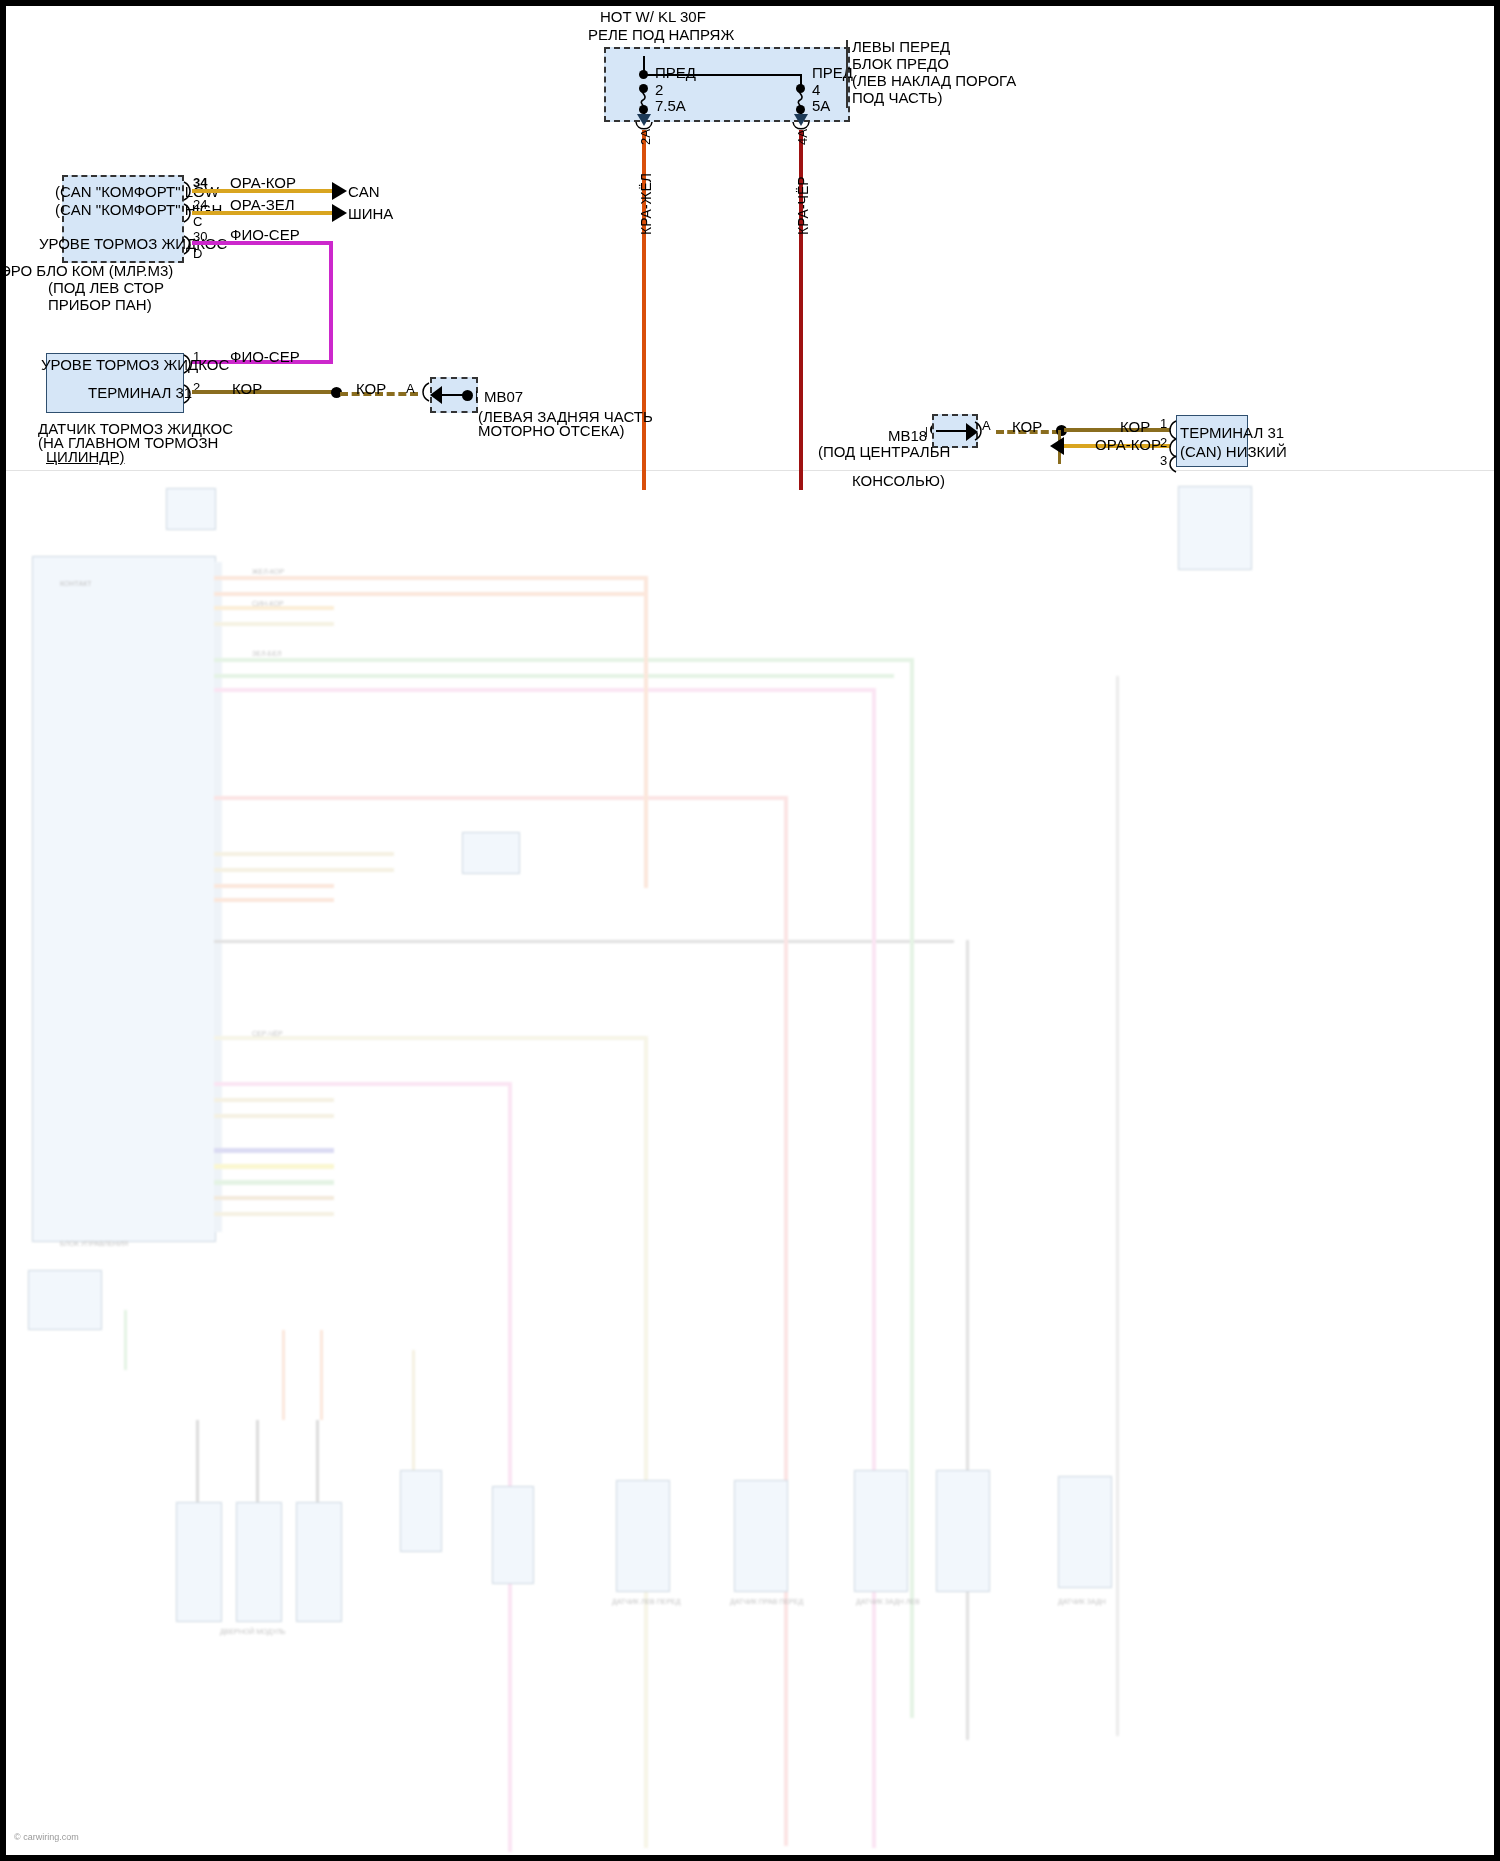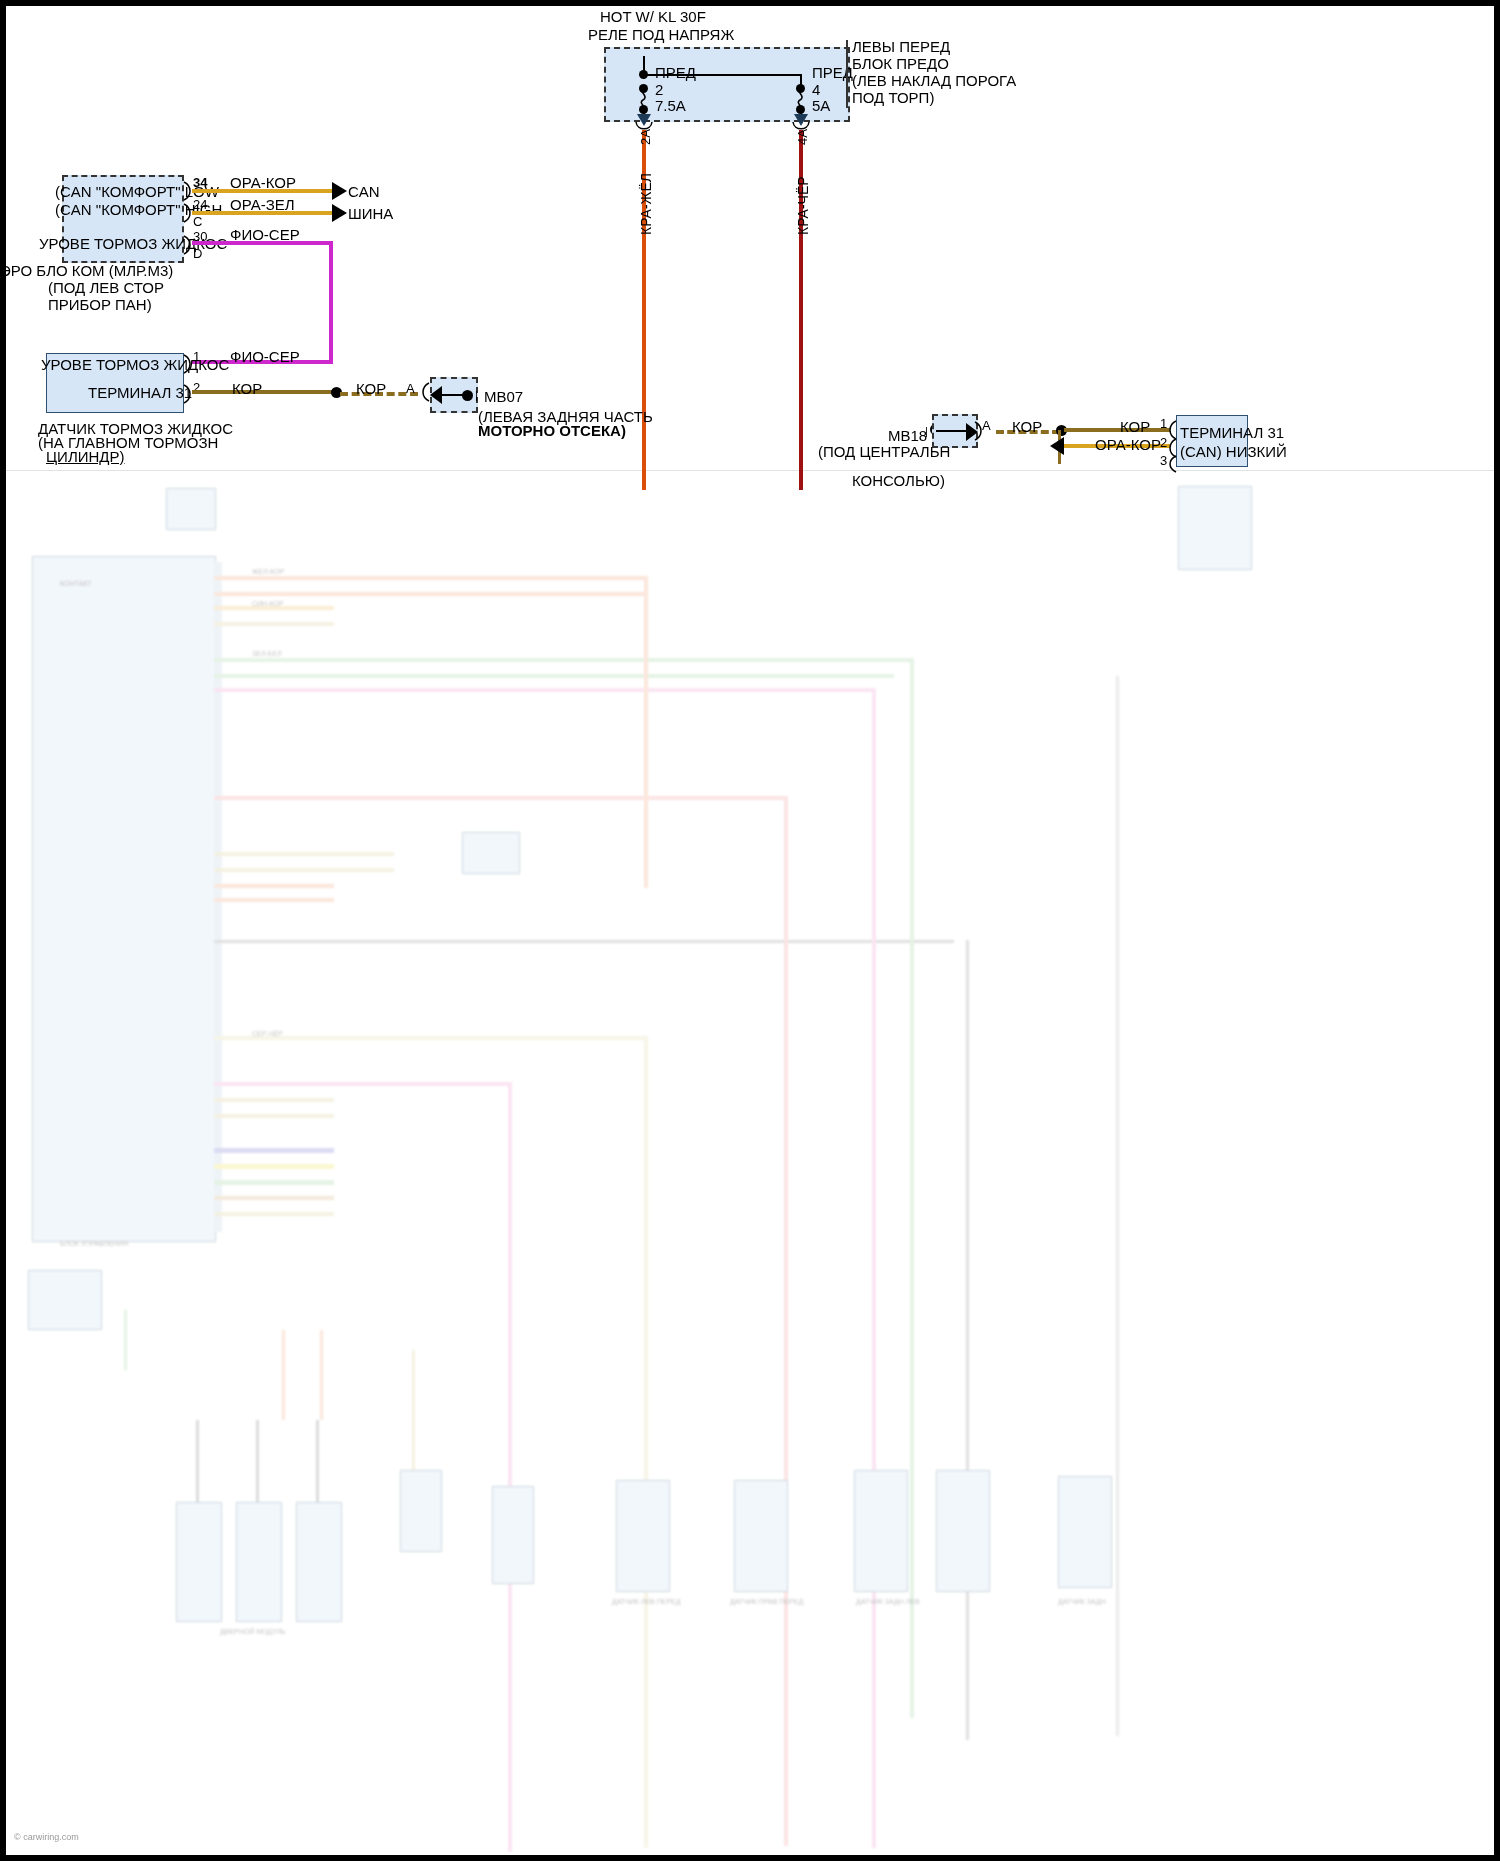--- a/index.html
+++ b/index.html
@@ -170,21 +170,21 @@
   <div class="txt" style="left:812px;top:64px;">ПРЕД</div>
   <div class="txt" style="left:812px;top:81px;">4</div>
   <div class="txt" style="left:812px;top:97px;">5A</div>
   <div class="w wv blk" style="left:800px;top:108px;width:2px;height:8px;"></div>
   <div class="arrD" style="left:794px;top:114px;"></div>
 
   <div class="brk" style="left:846px;top:40px;height:68px;"></div>
   <div class="txt" style="left:852px;top:38px;">ЛЕВЫ ПЕРЕД</div>
   <div class="txt" style="left:852px;top:55px;">БЛОК ПРЕДО</div>
   <div class="txt" style="left:852px;top:72px;">(ЛЕВ НАКЛАД ПОРОГА</div>
-  <div class="txt" style="left:852px;top:89px;">ПОД ТОРП)</div>
+  <div class="txt" style="left:852px;top:89px;">ПОД ЧАСТЬ)</div>
 
   <svg class="abs" style="left:634px;top:122px;" width="20" height="12">
     <path d="M2 0 C3 9, 17 9, 18 0" stroke="#000" stroke-width="1.5" fill="none"></path>
   </svg>
   <svg class="abs" style="left:791px;top:122px;" width="20" height="12">
     <path d="M2 0 C3 9, 17 9, 18 0" stroke="#000" stroke-width="1.5" fill="none"></path>
   </svg>
 
   <div class="w wv orange" style="left:642px;top:130px;width:4px;height:360px;"></div>
   <div class="w wv red" style="left:799px;top:130px;width:4px;height:360px;"></div>
@@ -258,21 +258,21 @@
     <path d="M11 1 C3 5, 3 15, 11 19" stroke="#000" stroke-width="1.5" fill="none"></path>
   </svg>
 
   <div class="mod dashed" style="left:430px;top:377px;width:48px;height:36px;border-width:2px;"></div>
   <div class="w wh blk" style="left:436px;top:394px;width:32px;height:2px;"></div>
   <div class="arrL" style="left:430px;top:386px;border-right-width:12px;"></div>
   <div class="node" style="left:462px;top:390px;"></div>
   <div class="txt xs" style="left:475px;top:387px;">|</div>
   <div class="txt" style="left:484px;top:388px;">MB07</div>
   <div class="txt" style="left:478px;top:408px;">(ЛЕВАЯ ЗАДНЯЯ ЧАСТЬ</div>
-  <div class="txt" style="left:478px;top:422px;font-weight:bold;">МОТОРНО ОТСЕКА)</div>
+  <div class="txt" style="left:478px;top:422px;">МОТОРНО ОТСЕКА)</div>
 
   <div class="txt" style="left:38px;top:420px;text-align:center;">ДАТЧИК ТОРМОЗ ЖИДКОС</div>
   <div class="txt" style="left:38px;top:434px;">(НА ГЛАВНОМ ТОРМОЗН</div>
   <div class="txt" style="left:46px;top:448px;text-decoration:underline;">ЦИЛИНДР)</div>
 
   <div class="txt" style="left:888px;top:427px;">MB18</div>
   <div class="txt xs" style="left:925px;top:423px;">|</div>
   <div class="node" style="left:930px;top:424px;"></div>
   <div class="mod dashed" style="left:932px;top:414px;width:46px;height:34px;border-width:2px;"></div>
   <div class="w wh blk" style="left:936px;top:430px;width:32px;height:2px;"></div>

